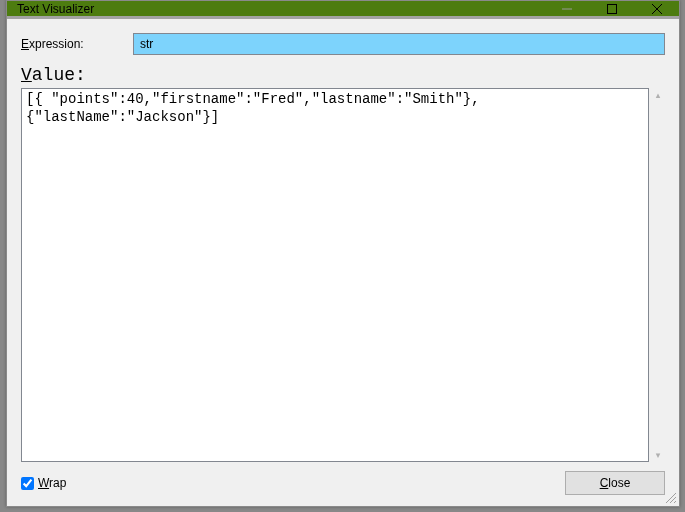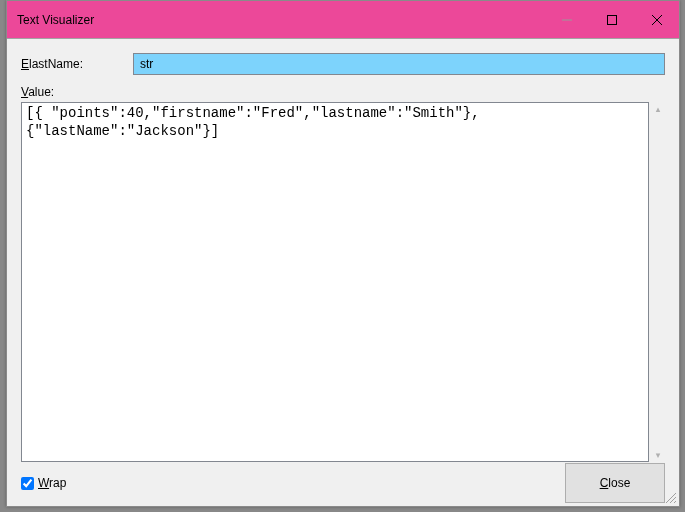--- a/index.html
+++ b/index.html
@@ -17,23 +17,23 @@
       top: 0;
       width: 674px;
       height: 507px;
       background: #f0f0f0;
       border: 1px solid #8a8a8a;
       box-shadow: 0 0 3px rgba(0,0,0,0.3);
       display: flex;
       flex-direction: column;
     }
     .titlebar {
-      height: 38px;
-      background: #ec4899;
-      border-bottom: 1px solid #a3a3a3;
+      height: 18px;
+      background: #4d7c0f;
+      border-bottom: 3px solid #a3a3a3;
       display: flex;
       align-items: center;
       justify-content: space-between;
       padding-left: 10px;
     }
     .titlebar-title {
       font-size: 12px;
       color: #000;
     }
     .titlebar-controls {
@@ -71,22 +71,23 @@
     .expr-input {
       flex: 1;
       height: 22px;
       border: 1px solid #828790;
       background: #7dd3fc;
       padding: 0 6px;
       font-family: inherit;
       font-size: 12px;
     }
     .label-value {
-      font-size: 12px;
+      font-size: 18px;
       margin-bottom: 3px;
+      font-family: Liberation Mono, monospace;
     }
     .label-value .ul { text-decoration: underline; }
 
     .value-wrap {
       flex: 1;
       position: relative;
       display: flex;
       margin-bottom: 8px;
     }
     .value-box {
@@ -127,21 +128,21 @@
       font-size: 12px;
     }
     .wrap-check input {
       width: 13px;
       height: 13px;
     }
     .wrap-check .ul { text-decoration: underline; }
     .spacer { flex: 1; }
     .btn {
       width: 100px;
-      height: 40px;
+      height: 24px;
       margin-left: 12px;
       background: #e1e1e1;
       border: 1px solid #adadad;
       font-family: inherit;
       font-size: 12px;
       cursor: pointer;
     }
     .btn .ul { text-decoration: underline; }
 
     .resize-grip {
@@ -177,21 +178,21 @@
             <line x1="0" y1="0" x2="10" y2="10" stroke="currentColor" stroke-width="1"></line>
             <line x1="10" y1="0" x2="0" y2="10" stroke="currentColor" stroke-width="1"></line>
           </svg>
       </div>
     </div>
   </div>
 
   <div class="content">
 
     <div class="row-expr">
-      <div class="label"><span class="ul">E</span><span id="expr-rest">lastName:</span></div>
+      <div class="label"><span class="ul">E</span><span id="expr-rest">xpression:</span></div>
       <input class="expr-input" type="text" value="str" style="">
     </div>
 
     <div class="label-value"><span class="ul">V</span><span id="value-rest">alue:</span></div>
 
     <div class="value-wrap">
       <textarea readonly="" class="value-box" style="">[{ "points":40,"firstname":"Fred","lastname":"Smith"},
 {"lastName":"Jackson"}]</textarea>
       <div class="scroll-indicator">
         <span>▴</span>

